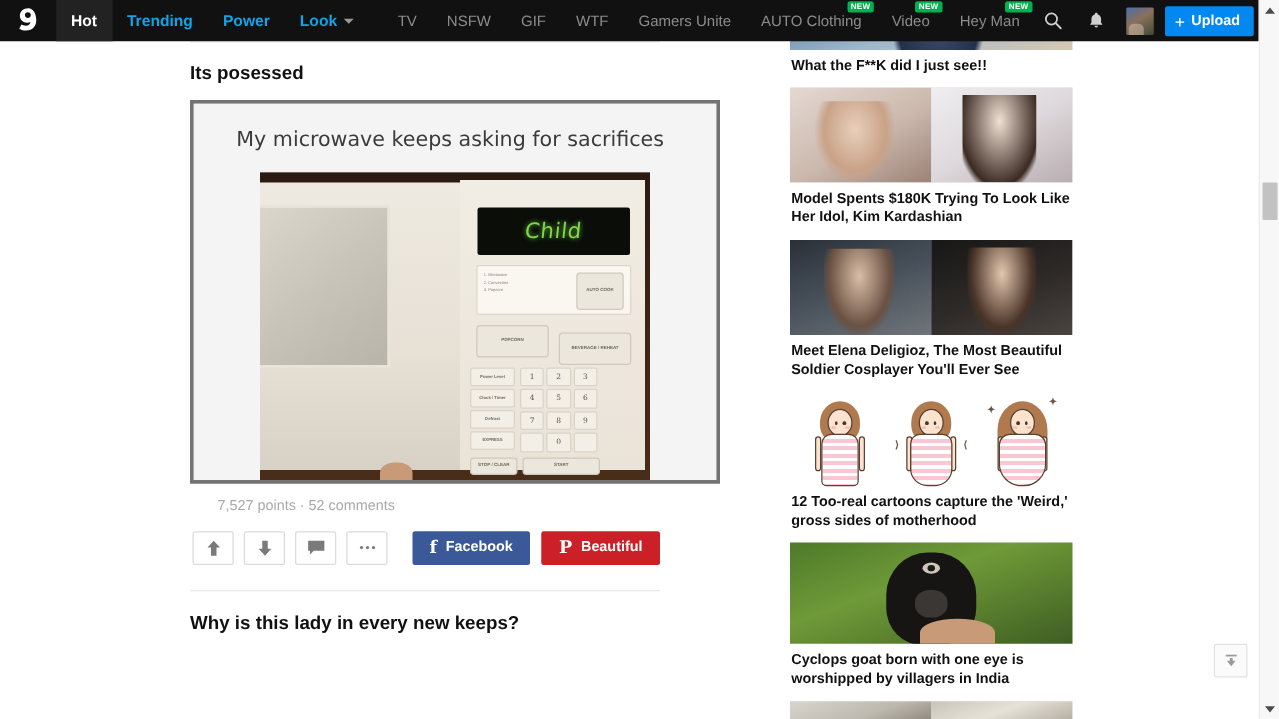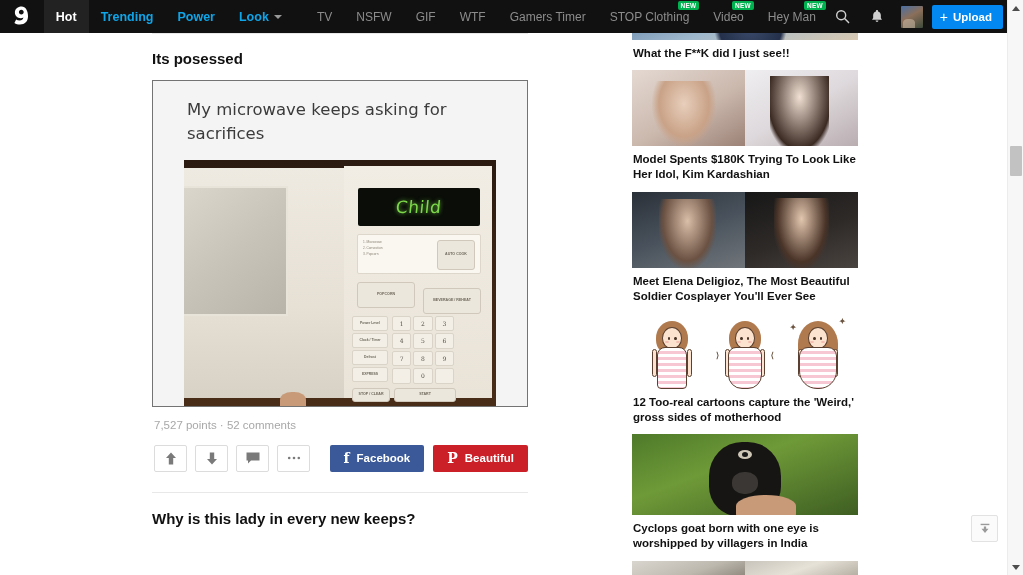--- a/index.html
+++ b/index.html
@@ -90,23 +90,23 @@
   }
   .post-divider-top {
     border-top: 1px solid #e8e8e8;
     width: 376px; margin-bottom: 0;
   }
   .post-title {
     font-size: 15px; font-weight: bold; color: #111111;
     padding: 16px 0 11px 0; line-height: 1.25; cursor: pointer;
   }
   .post-card {
-    border: 1px solid #737373;
+    border: 3px solid #737373;
     background: #ffffff;
-    width: 376px;
+    width: 424px;
   }
   .meme {
     background: #f4f4f4;
     padding: 17px 20px 0 20px;
   }
   .meme-caption {
     font-size: 16.5px; color: #3b3b3b; line-height: 1.45;
     font-family: "DejaVu Sans", sans-serif;
     padding-bottom: 14px; padding-left: 14px;
   }
@@ -179,20 +179,21 @@
     font-size:3.4px; color:#6e685c; font-weight:bold; text-align:center; line-height:1.2;
   }
   .mw-hand {
     position:absolute; left:96px; bottom:-4px; width:26px; height:18px;
     background:#c89a78; border-radius:45% 45% 20% 20%;
   }
 
   .post-meta {
     font-size: 11.5px; color: #a8a8a8;
     padding: 12px 0 0 2px;
+    margin-left: 20px;
   }
   .actions {
     display: flex; align-items: center;
     padding: 14px 0 0 2px; width: 376px;
   }
   .act-btn {
     width: 33px; height: 27px; margin-right: 8px;
     border: 1px solid #dcdcdc; border-radius: 2px;
     background: #ffffff; display: flex;
     align-items: center; justify-content: center;
@@ -575,24 +576,24 @@
     <div class="nav-item dim">
       <span>NSFW</span>
     </div>
     <div class="nav-item dim">
       <span>GIF</span>
     </div>
     <div class="nav-item dim">
       <span>WTF</span>
     </div>
     <div class="nav-item dim">
-      <span>Gamers Timer</span>
-    </div>
-    <div class="nav-item dim">
-      <span>STOP Clothing</span>
+      <span>Gamers Unite</span>
+    </div>
+    <div class="nav-item dim">
+      <span>AUTO Clothing</span>
       <span class="badge-new">NEW</span>
     </div>
     <div class="nav-item dim">
       <span>Video</span>
       <span class="badge-new">NEW</span>
     </div>
     <div class="nav-item dim">
       <span>Hey Man</span>
       <span class="badge-new">NEW</span>
     </div>

